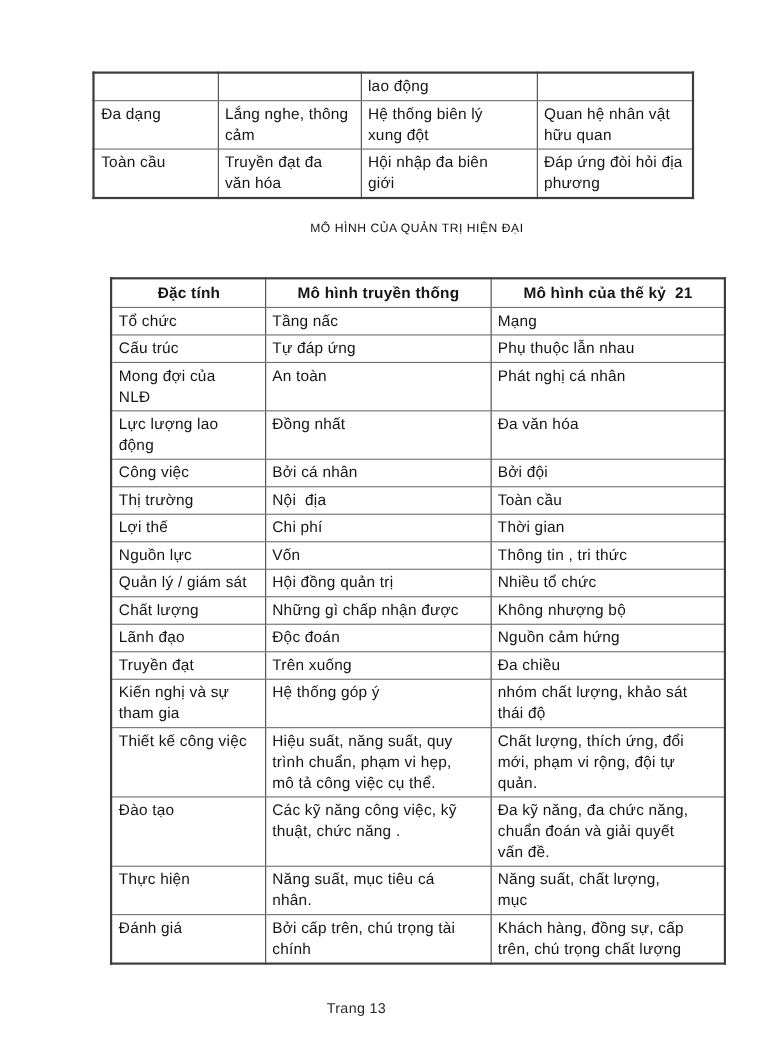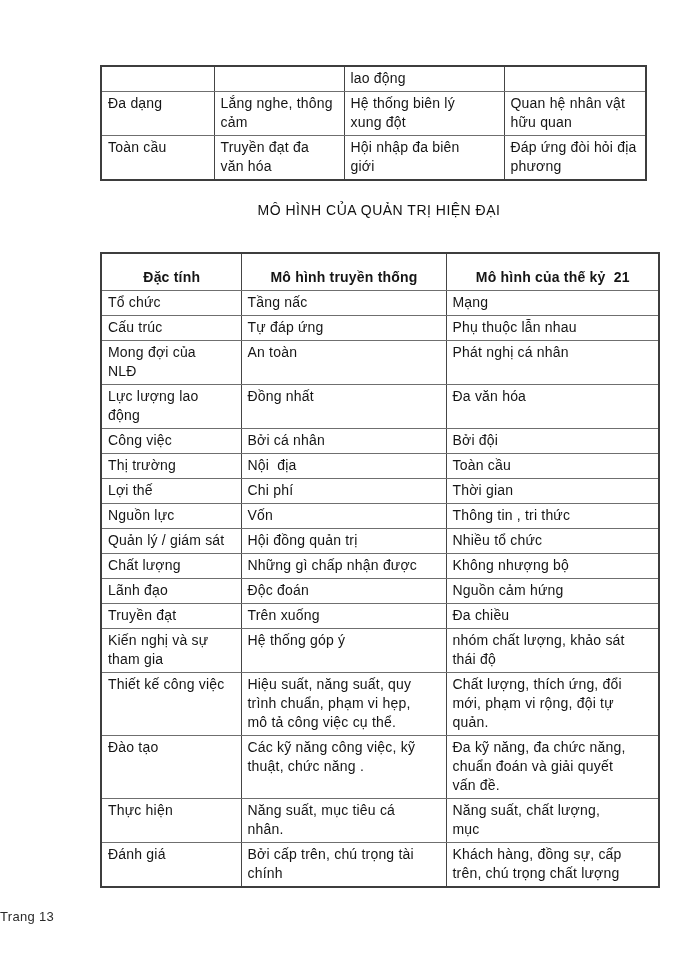--- a/index.html
+++ b/index.html
@@ -27,37 +27,37 @@
     font-size:14px;
     line-height:19px;
     letter-spacing:0.2px;
     white-space:pre-wrap;
     overflow:hidden;
     text-align:left;
   }
   .doc-table th {
     font-weight:bold;
     text-align:center;
-    padding-top:14px;
+    padding-top:3px;
   }
   .doc-table td.center { }
-  #top-table  { left:100px; top:65px;  width:547px;border-radius:17px; }
+  #top-table  { left:84px; top:65px;  width:547px;border-radius:17px; }
   #main-table { left:100px; top:252px; width:560px; }
   .heading {
     position:absolute;
     left:100px; top:202px; width:558px;
     text-align:center;
-    font-size:14px;
+    font-size:11px;
     letter-spacing:0.5px;
     color:#101010;
   }
   .footer {
     position:absolute;
     left:0; right:52px; top:909px;
-    text-align:left;
+    text-align:center;
     font-size:13px;
     letter-spacing:0.3px;
     color:#2a2a2a;
   }
 </style>
 </head>
 <body>
 
 <div class="page">
 

